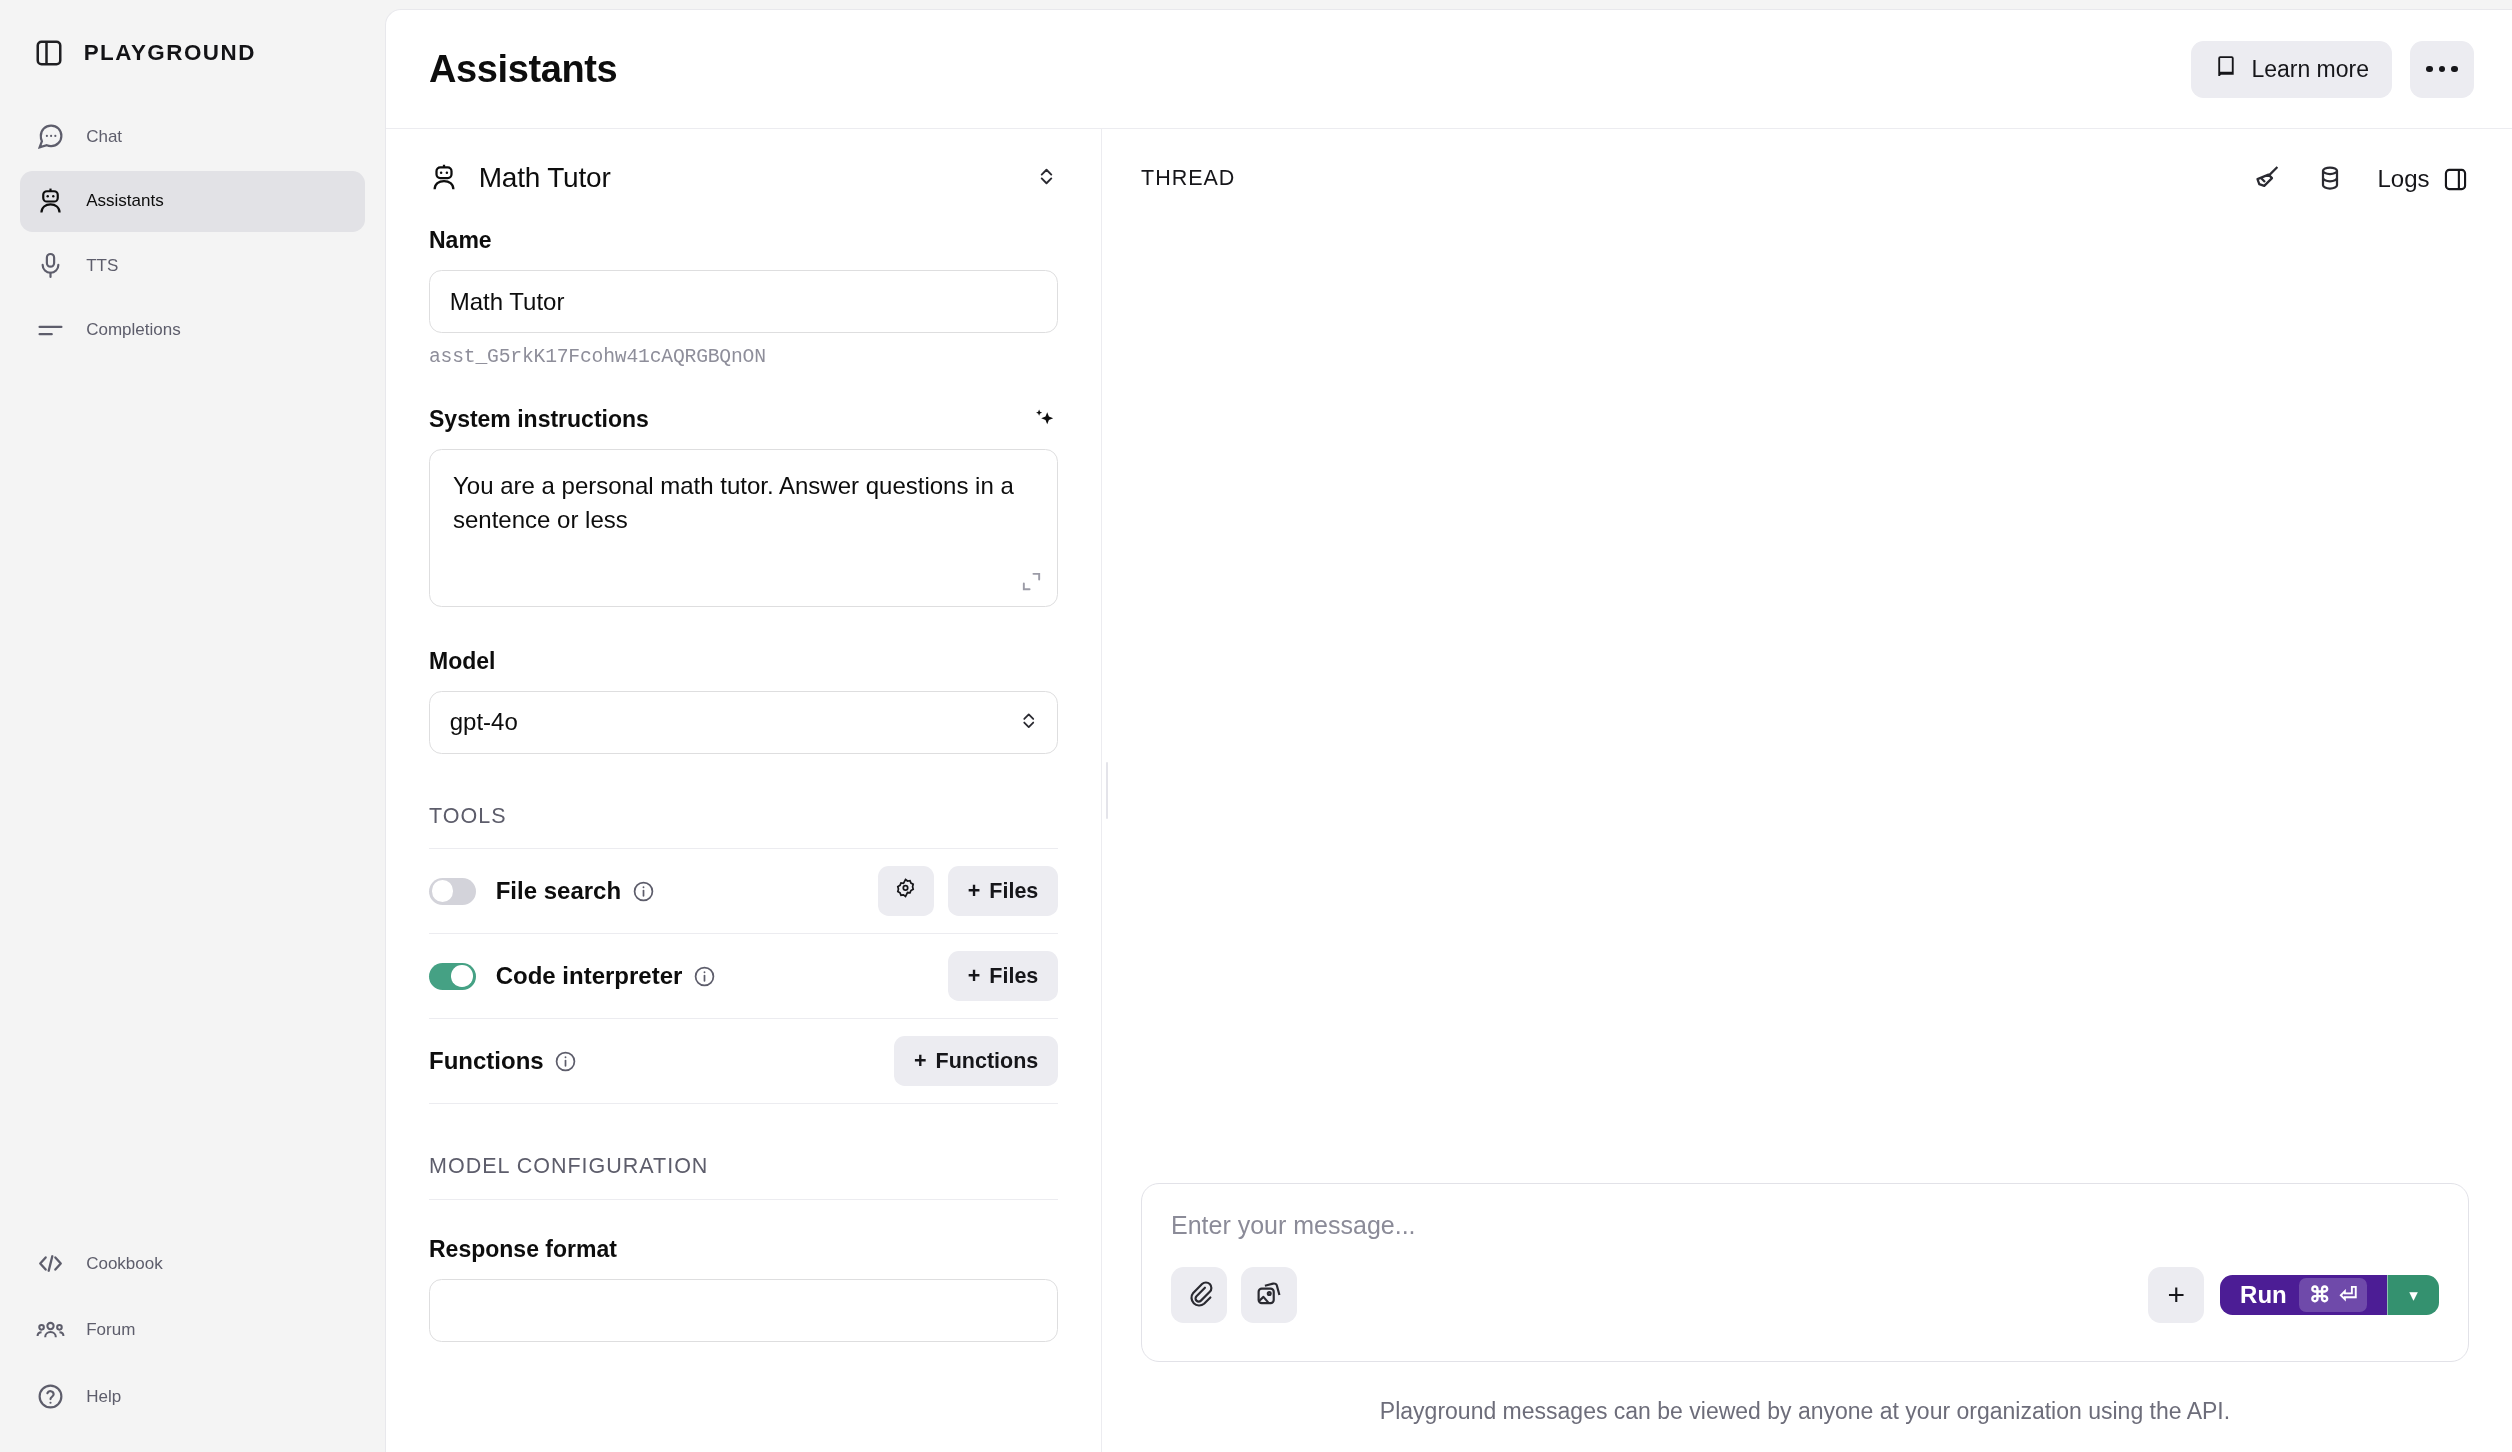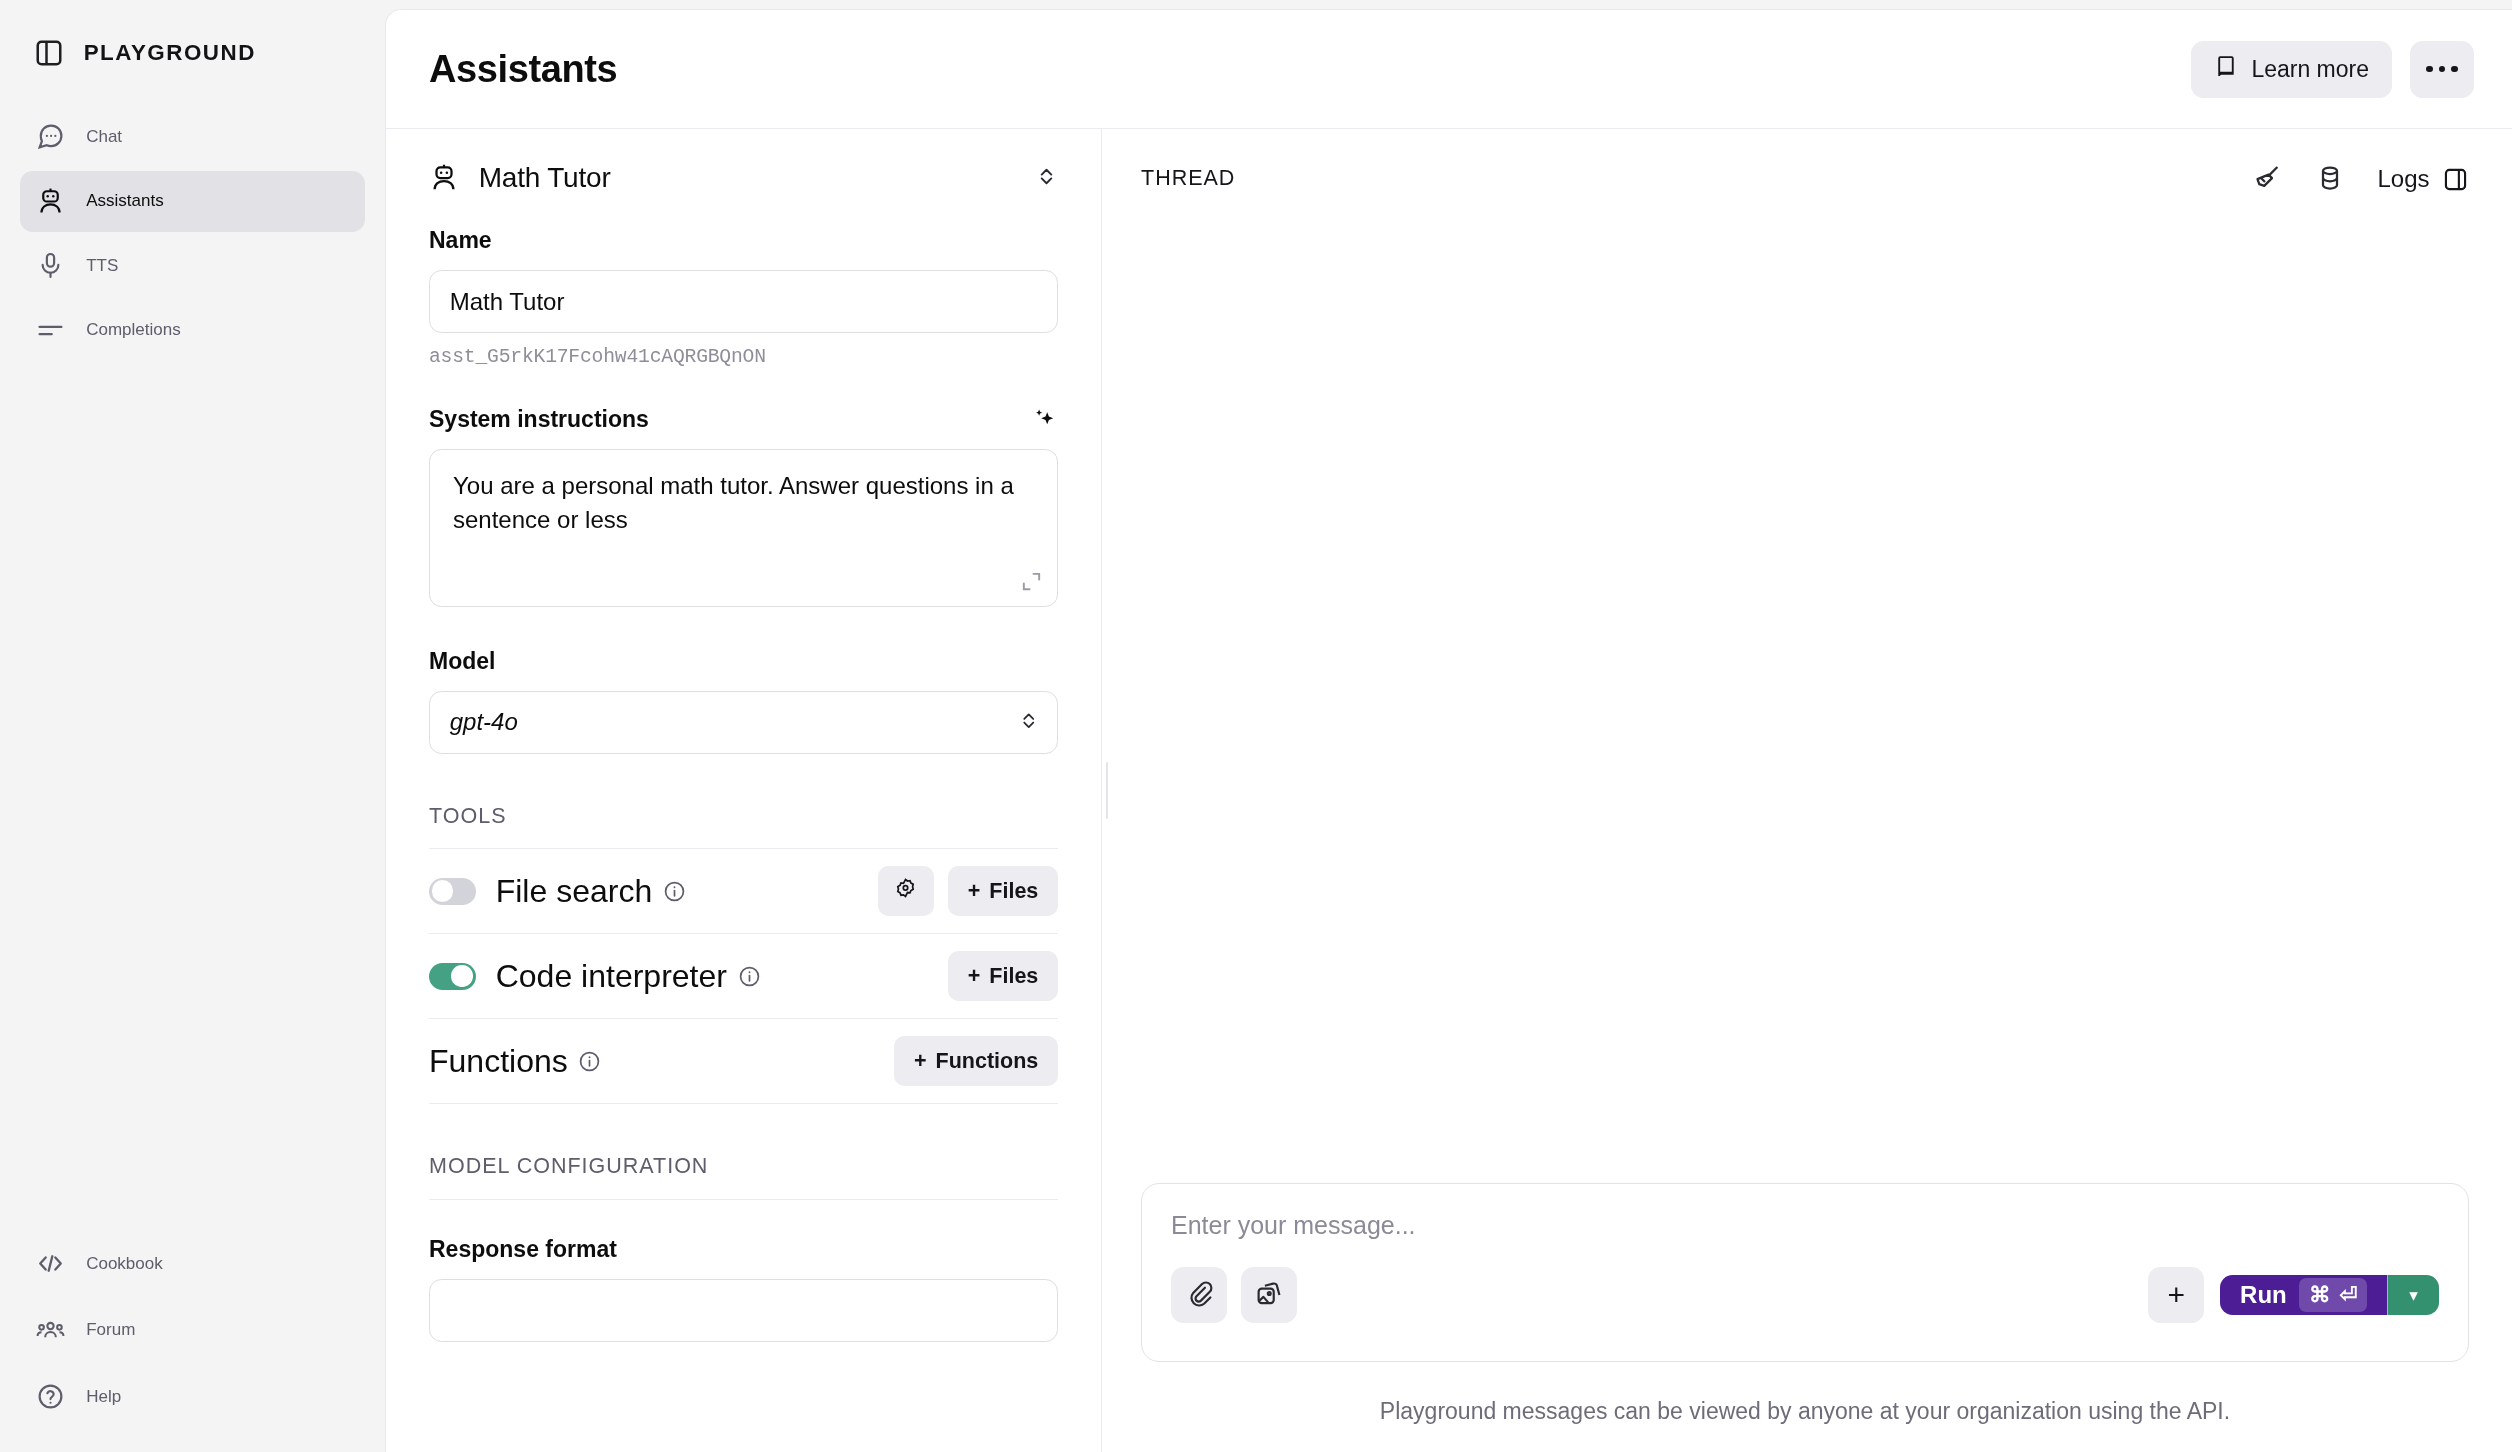--- a/index.html
+++ b/index.html
@@ -112,21 +112,21 @@
   .instructions-text { font-size: 24px; line-height: 1.42; color:#0d0d0d; }
   .resize-grip {
     position: absolute; right: 14.3px; bottom: 12.5px;
     width: 23px; height: 23px; color:#9b9ba6; cursor: nwse-resize;
   }
 
   .select-input {
     width: 100%; height: 63px;
     border: 0.9px solid #dededf; border-radius: 12.5px;
     display: flex; align-items: center; padding: 0 18px 0 19.7px;
-    font-size: 24px; cursor: pointer; background: #fff; font-style: italic;
+    font-size: 24px; cursor: pointer; background: #fff;
   }
   .select-input .chev-updown { width: 21.5px; height: 25px; }
 
   .section-head {
     font-size: 21.5px; letter-spacing: 1px; color: #5d5d6b;
     text-transform: uppercase; margin-top: 50px;
   }
   .rule { height: 0.9px; background: #ececf0; margin-top: 19.7px; }
 
   .tool-row {
@@ -138,21 +138,21 @@
     width: 47px; height: 27px; border-radius: 14.3px;
     background: #d3d3da; position: relative; flex: 0 0 47px;
     margin-right: 19.7px; cursor: pointer;
   }
   .toggle .knob {
     position: absolute; top: 2.7px; left: 2.7px;
     width: 21.5px; height: 21.5px; border-radius: 50%; background: #fff;
   }
   .toggle.on { background: #45a184; }
   .toggle.on .knob { left: 22.4px; }
-  .tool-name { font-size: 32px; font-weight: 400; }
+  .tool-name { font-size: 24px; font-weight: 700; }
   .info-i {
     width: 23px; height: 23px; margin-left: 10.7px; color: #5d5d6b; cursor: pointer;
   }
   .tool-actions { margin-left: auto; display: flex; align-items: center; gap: 14.3px; }
   .chip {
     background: #ececf1; border: none; border-radius: 10.7px;
     height: 50px; padding: 0 19.7px; font-size: 21.5px; font-weight: 600;
     display: flex; align-items: center; gap: 9px; cursor: pointer;
     font-family: inherit; color: #16161a;
   }

